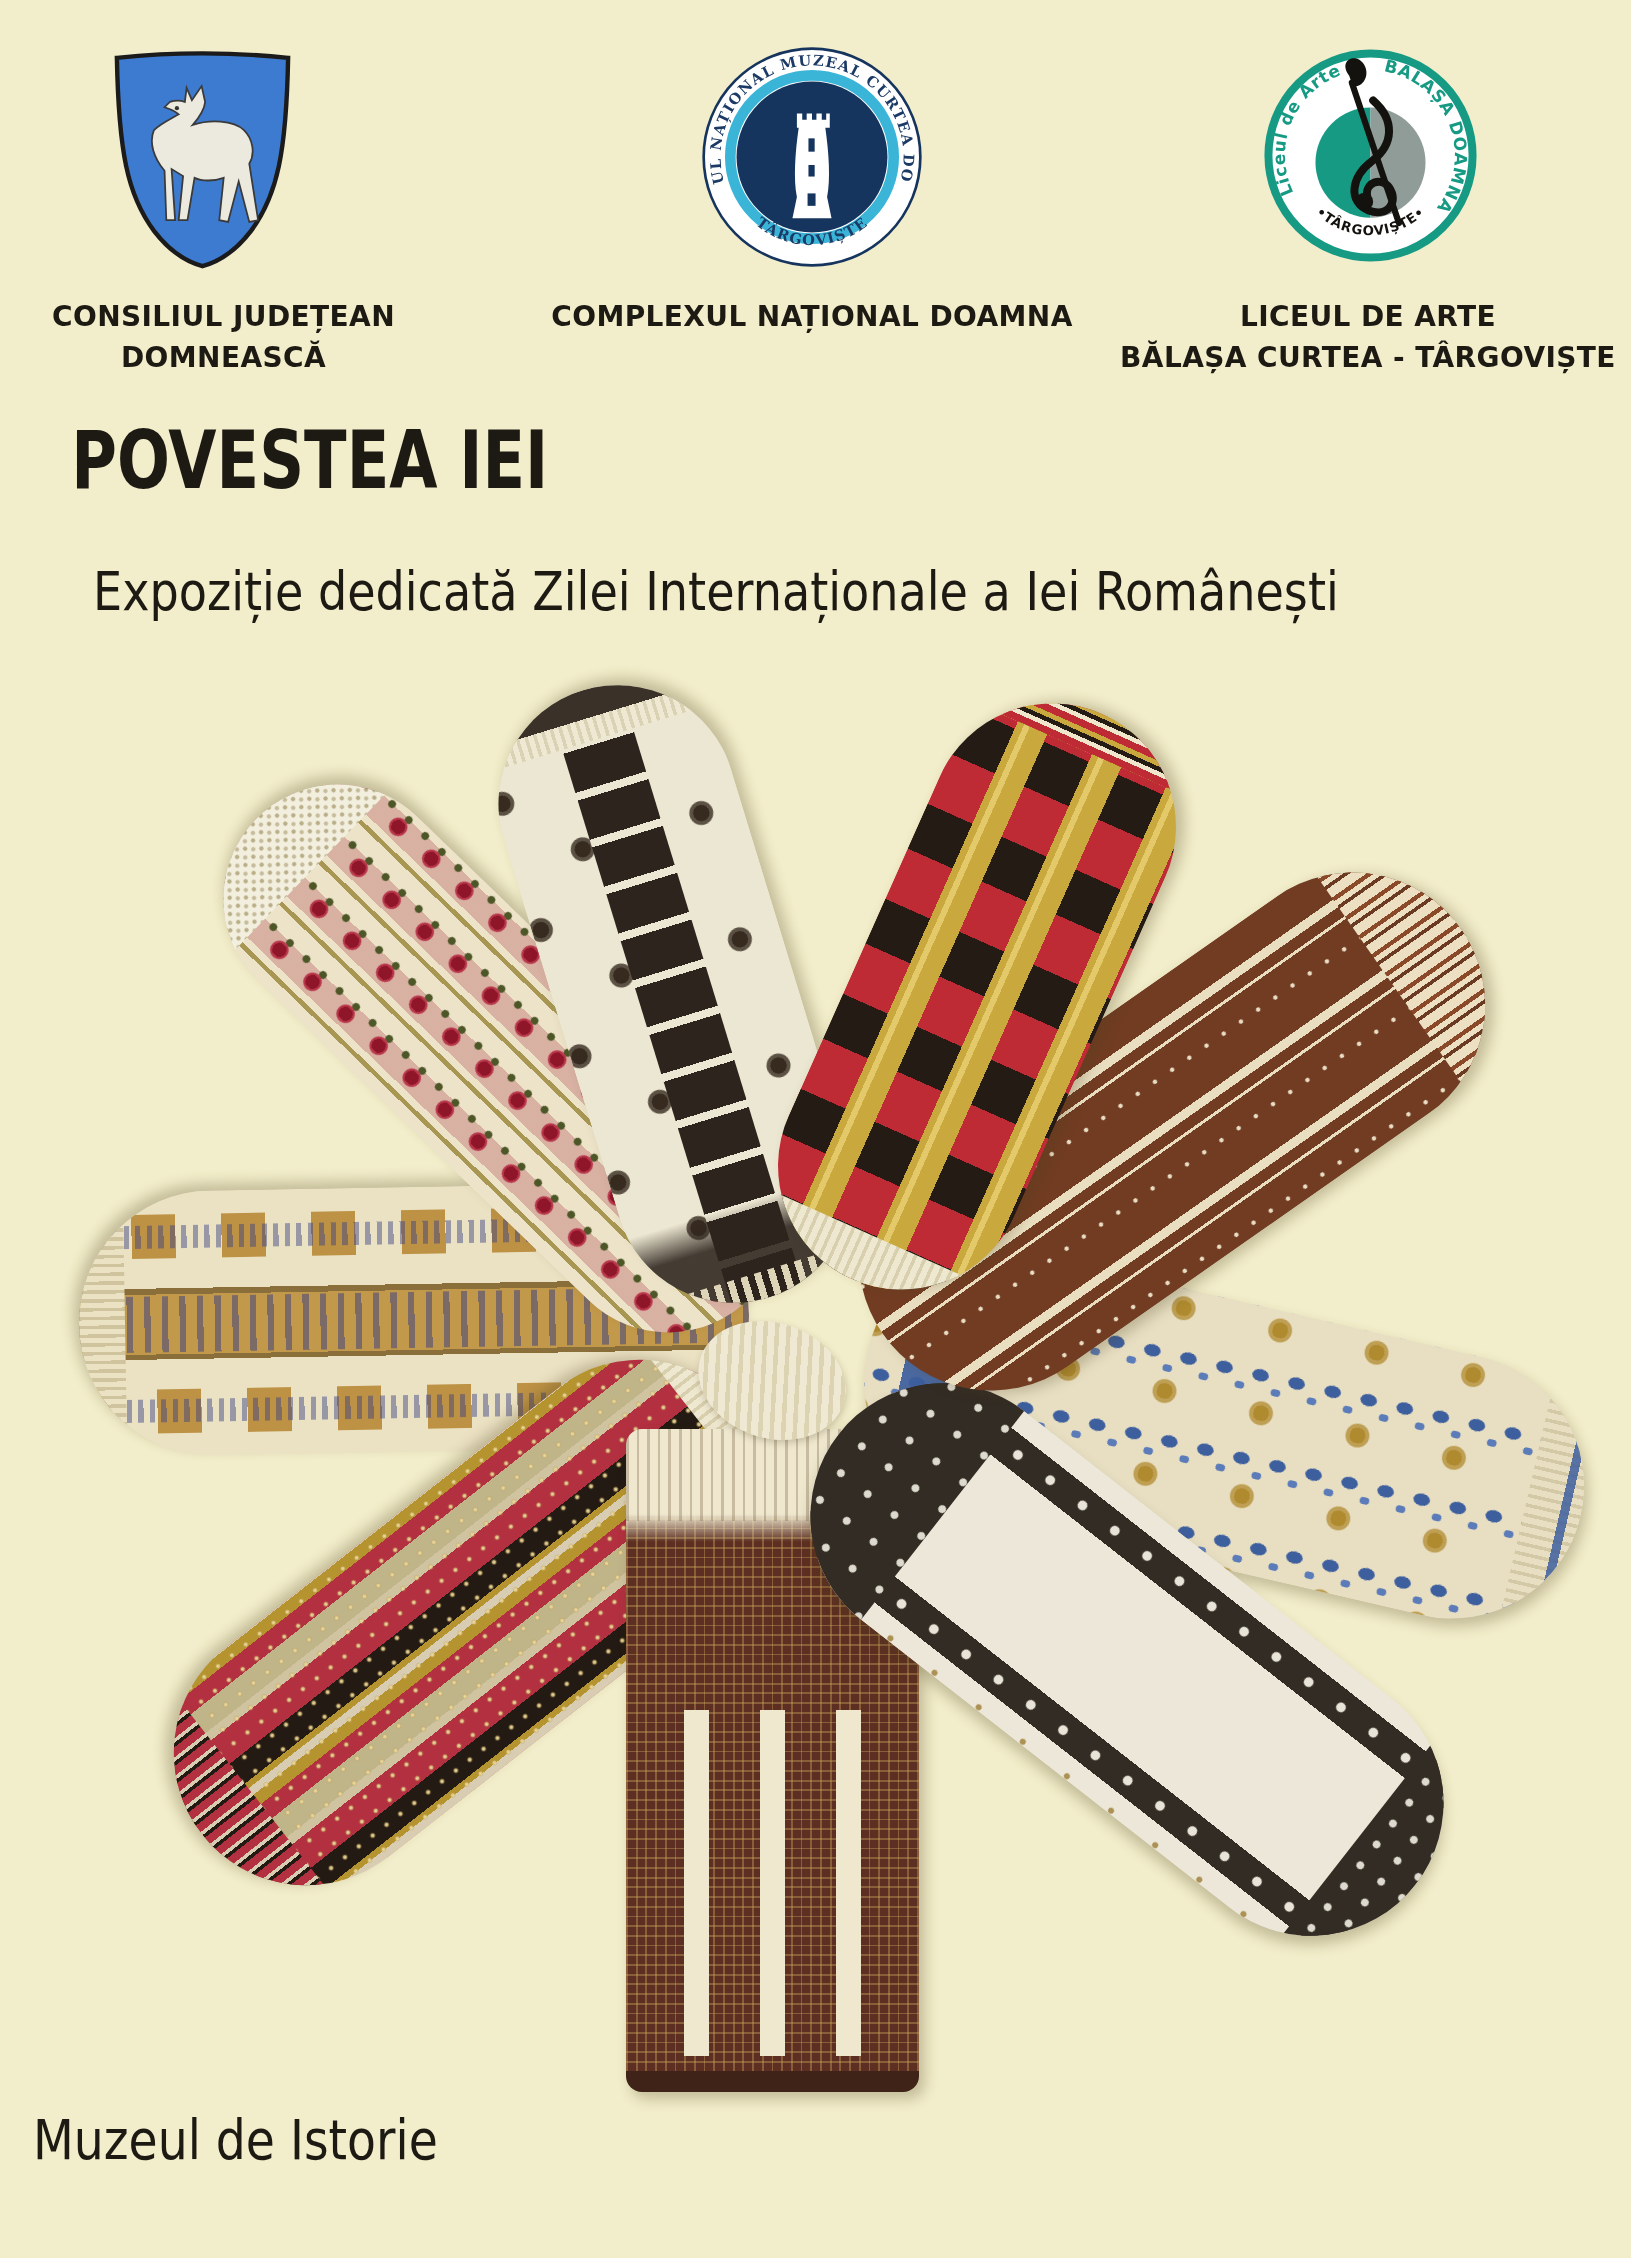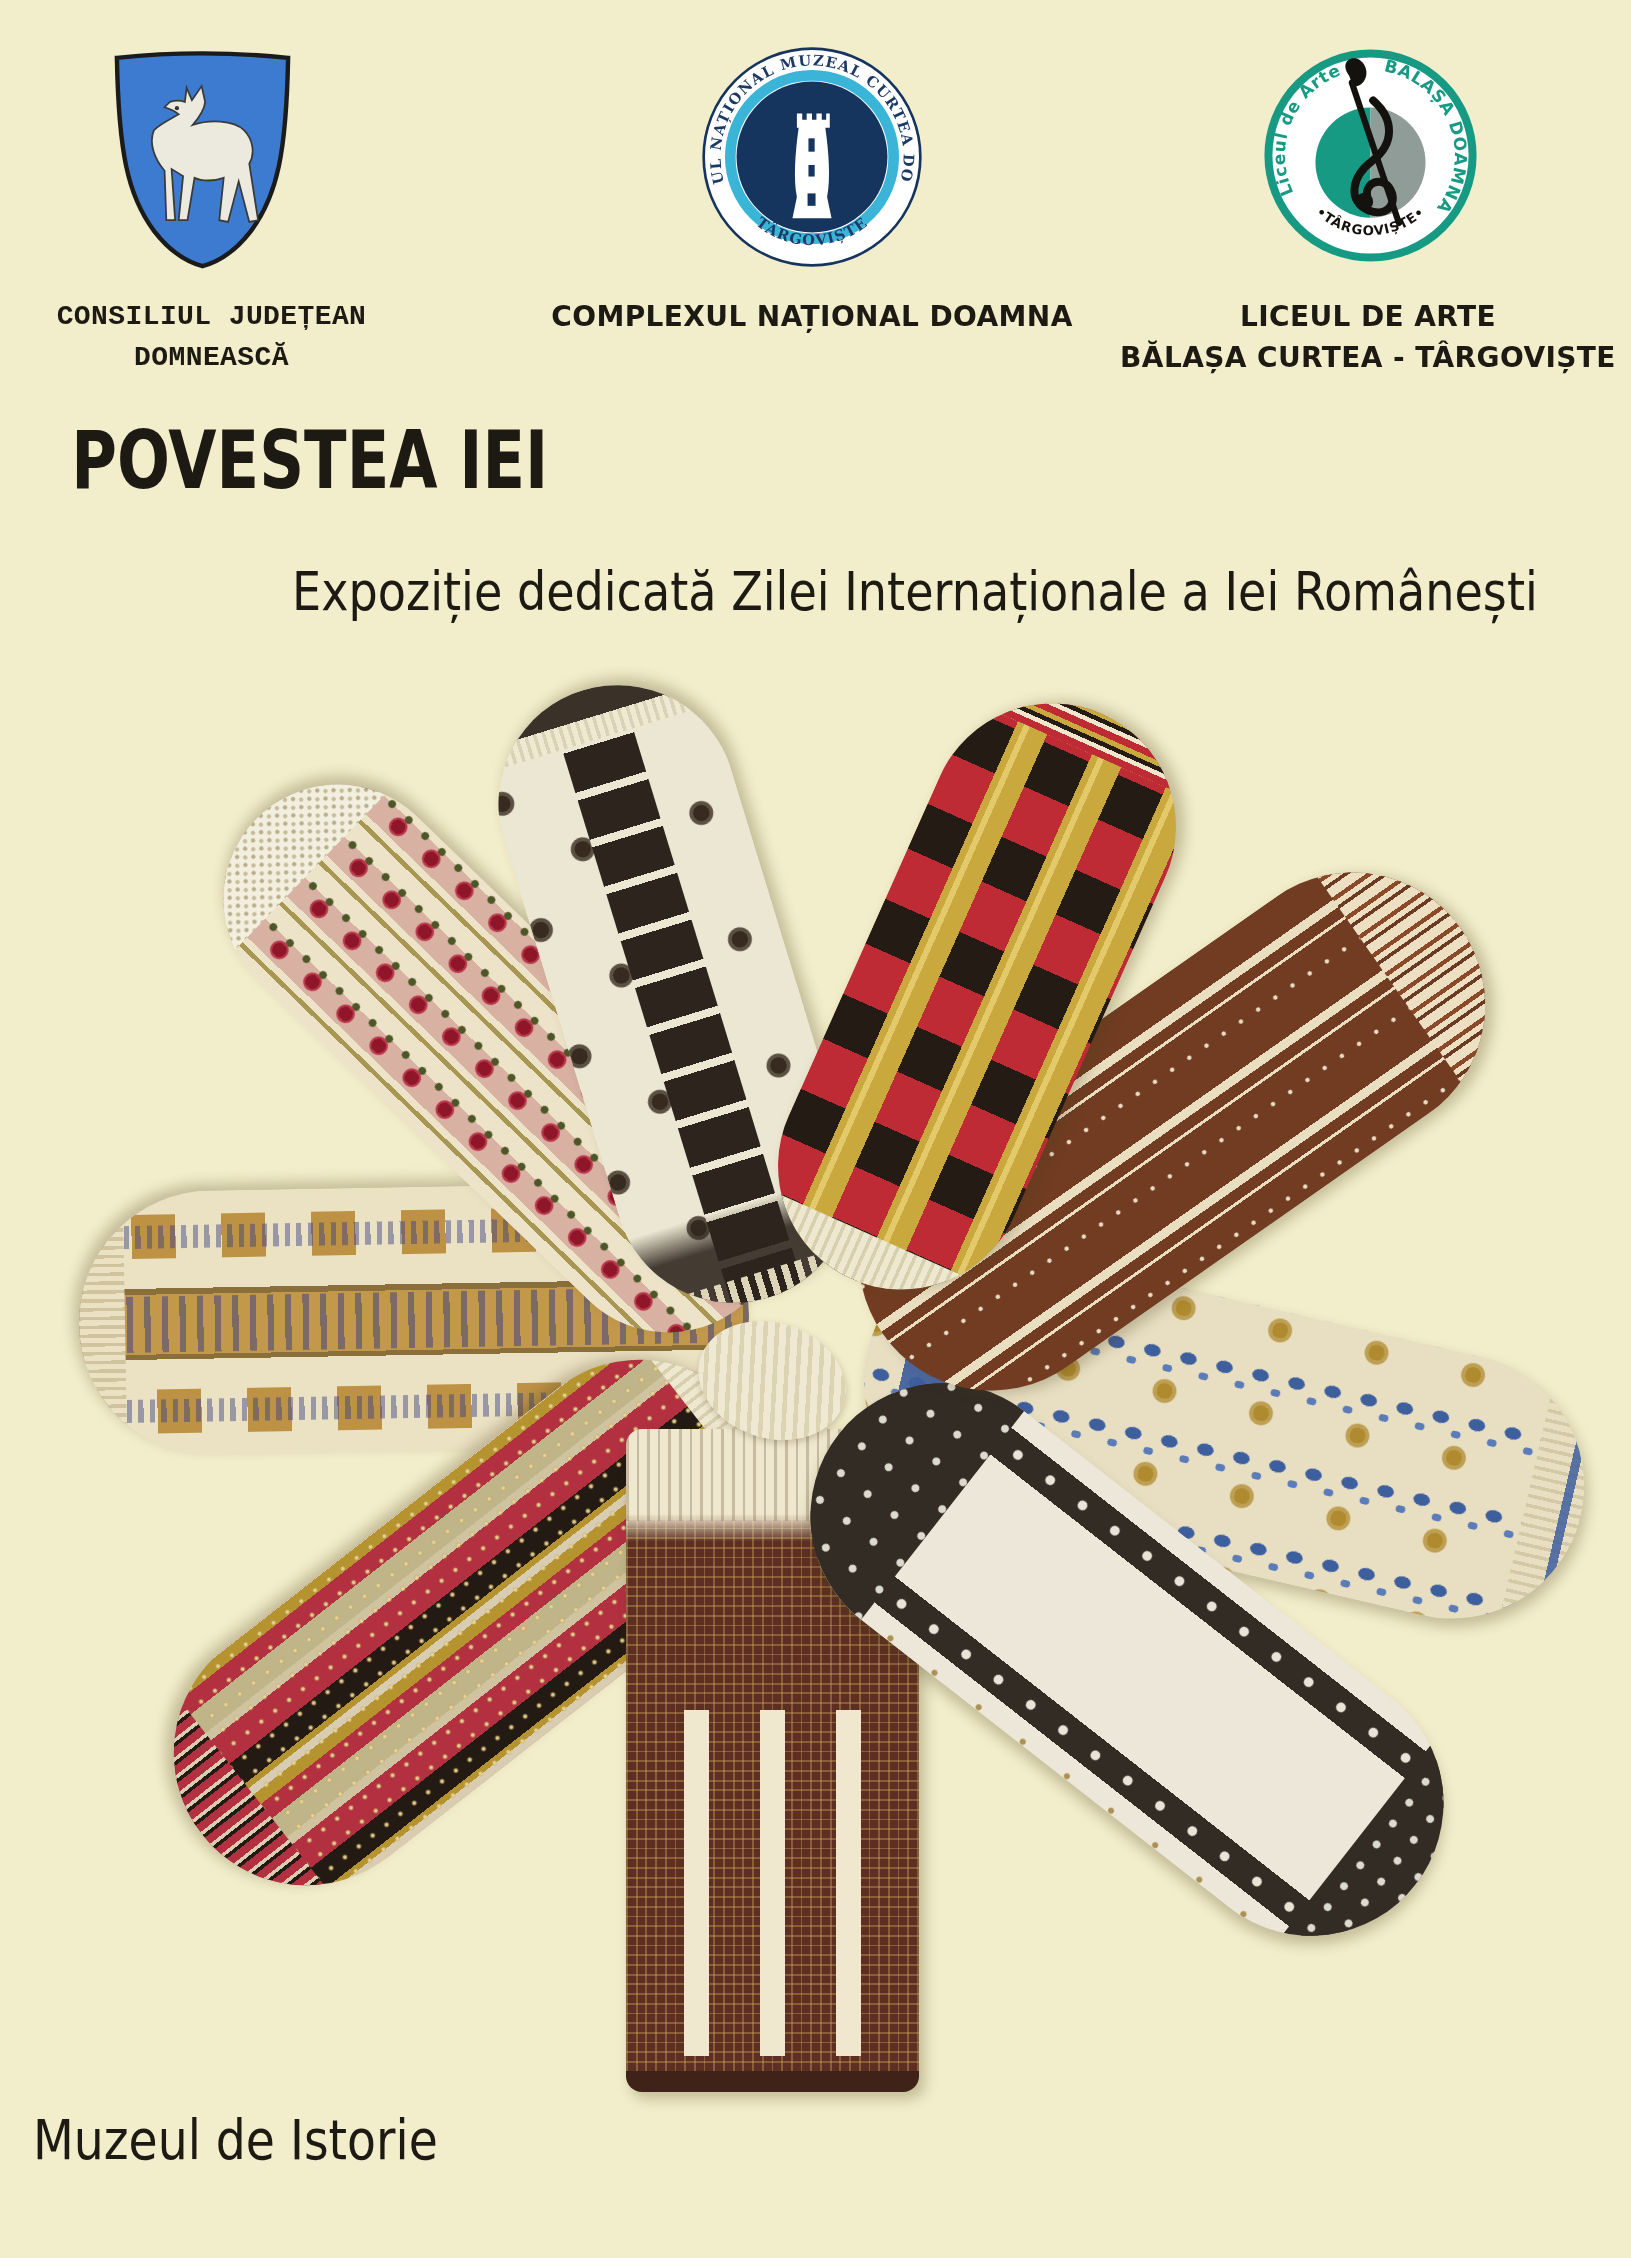--- a/index.html
+++ b/index.html
@@ -11,27 +11,27 @@
   
   .logo{position:absolute;}
   .logo-shield{left:101px;top:44px;width:203px;height:228px;}
   .logo-museum{left:701px;top:46px;width:222px;height:222px;}
   .logo-arts{left:1264px;top:49px;width:213px;height:213px;}
   .ringtext{font-family:"DejaVu Serif",serif;font-size:16.5px;letter-spacing:1.5px;fill:#1b3a66;font-weight:bold;}
   .artsarc{font-family:"DejaVu Sans",sans-serif;font-weight:bold;font-size:19px;fill:#169a84;letter-spacing:1px;}
   .artsbottom{font-family:"DejaVu Sans",sans-serif;font-weight:bold;font-size:15px;fill:#14120e;letter-spacing:1px;}
   
   .caption{position:absolute;top:296px;text-align:center;font-weight:bold;font-size:28px;line-height:41px;letter-spacing:0.4px;}
-  .cap-left{left:0;width:423px;font-family:Liberation Mono, monospace;}
+  .cap-left{left:12px;width:423px;}
   .cap-center{left:459px;width:706px;}
   .cap-right{left:1105px;width:526px;}
   
   .title{position:absolute;left:0;top:413px;width:100%;text-align:left;font-size:81px;font-weight:bold;white-space:nowrap;}
   .sq-title{display:inline-block;transform:scaleX(.77);transform-origin:50% 50%;}
-  .subtitle{position:absolute;left:0;top:561px;width:100%;text-align:right;font-size:53px;white-space:nowrap;}
+  .subtitle{position:absolute;left:0;top:561px;width:100%;text-align:left;font-size:53px;white-space:nowrap;}
   .sq-sub{display:inline-block;transform:scaleX(.87);transform-origin:50% 50%;}
   .footer{position:absolute;left:0;top:2107px;width:100%;font-size:55px;line-height:67px;white-space:nowrap;}
   .sq-foot{display:inline-block;transform:scaleX(.86);transform-origin:50% 50%;}
   
   .wreath{position:absolute;left:0;top:0;width:100%;height:100%;}
   .sleeve{position:absolute;overflow:hidden;border-radius:176px;box-shadow:5.3px 7px 12.4px rgba(80,65,30,.28);}
   .sleeve::before{content:"";position:absolute;top:0;bottom:0;right:0;}
   .sleeve::after{content:"";position:absolute;top:0;bottom:0;left:0;}
 
   .s1{left:159px;top:944px;width:688px;height:229px;transform:rotate(-136deg);z-index:6;

